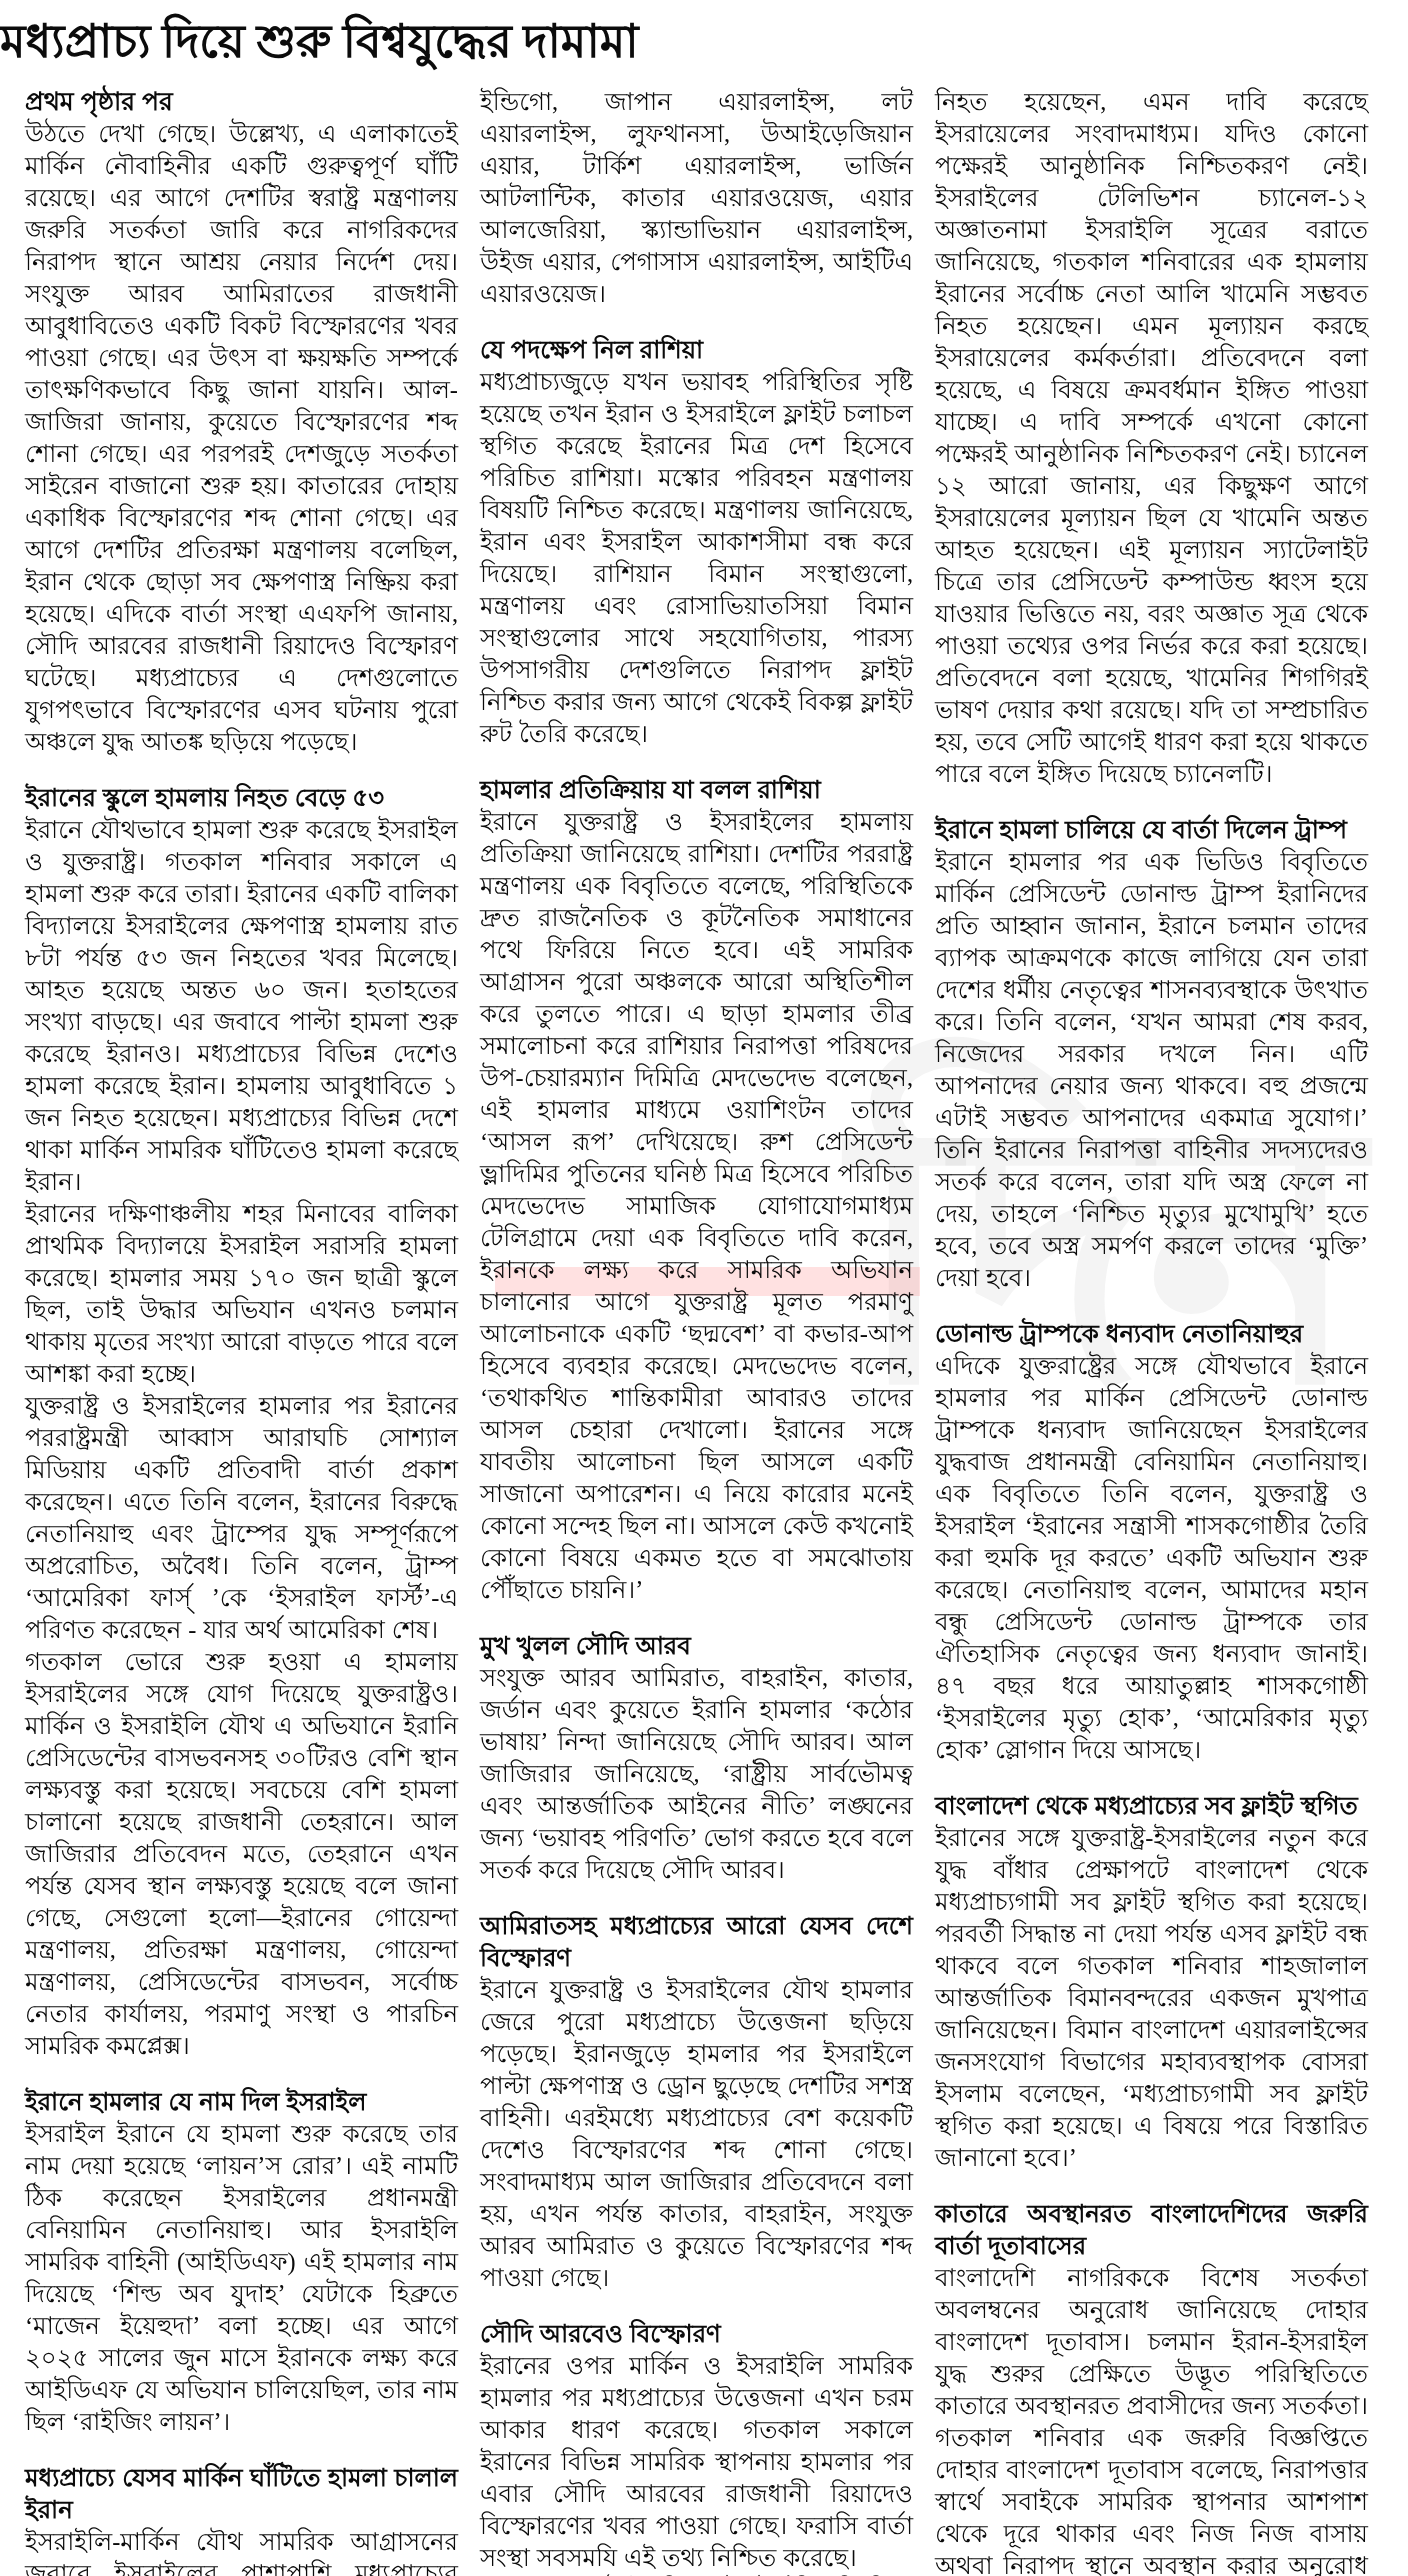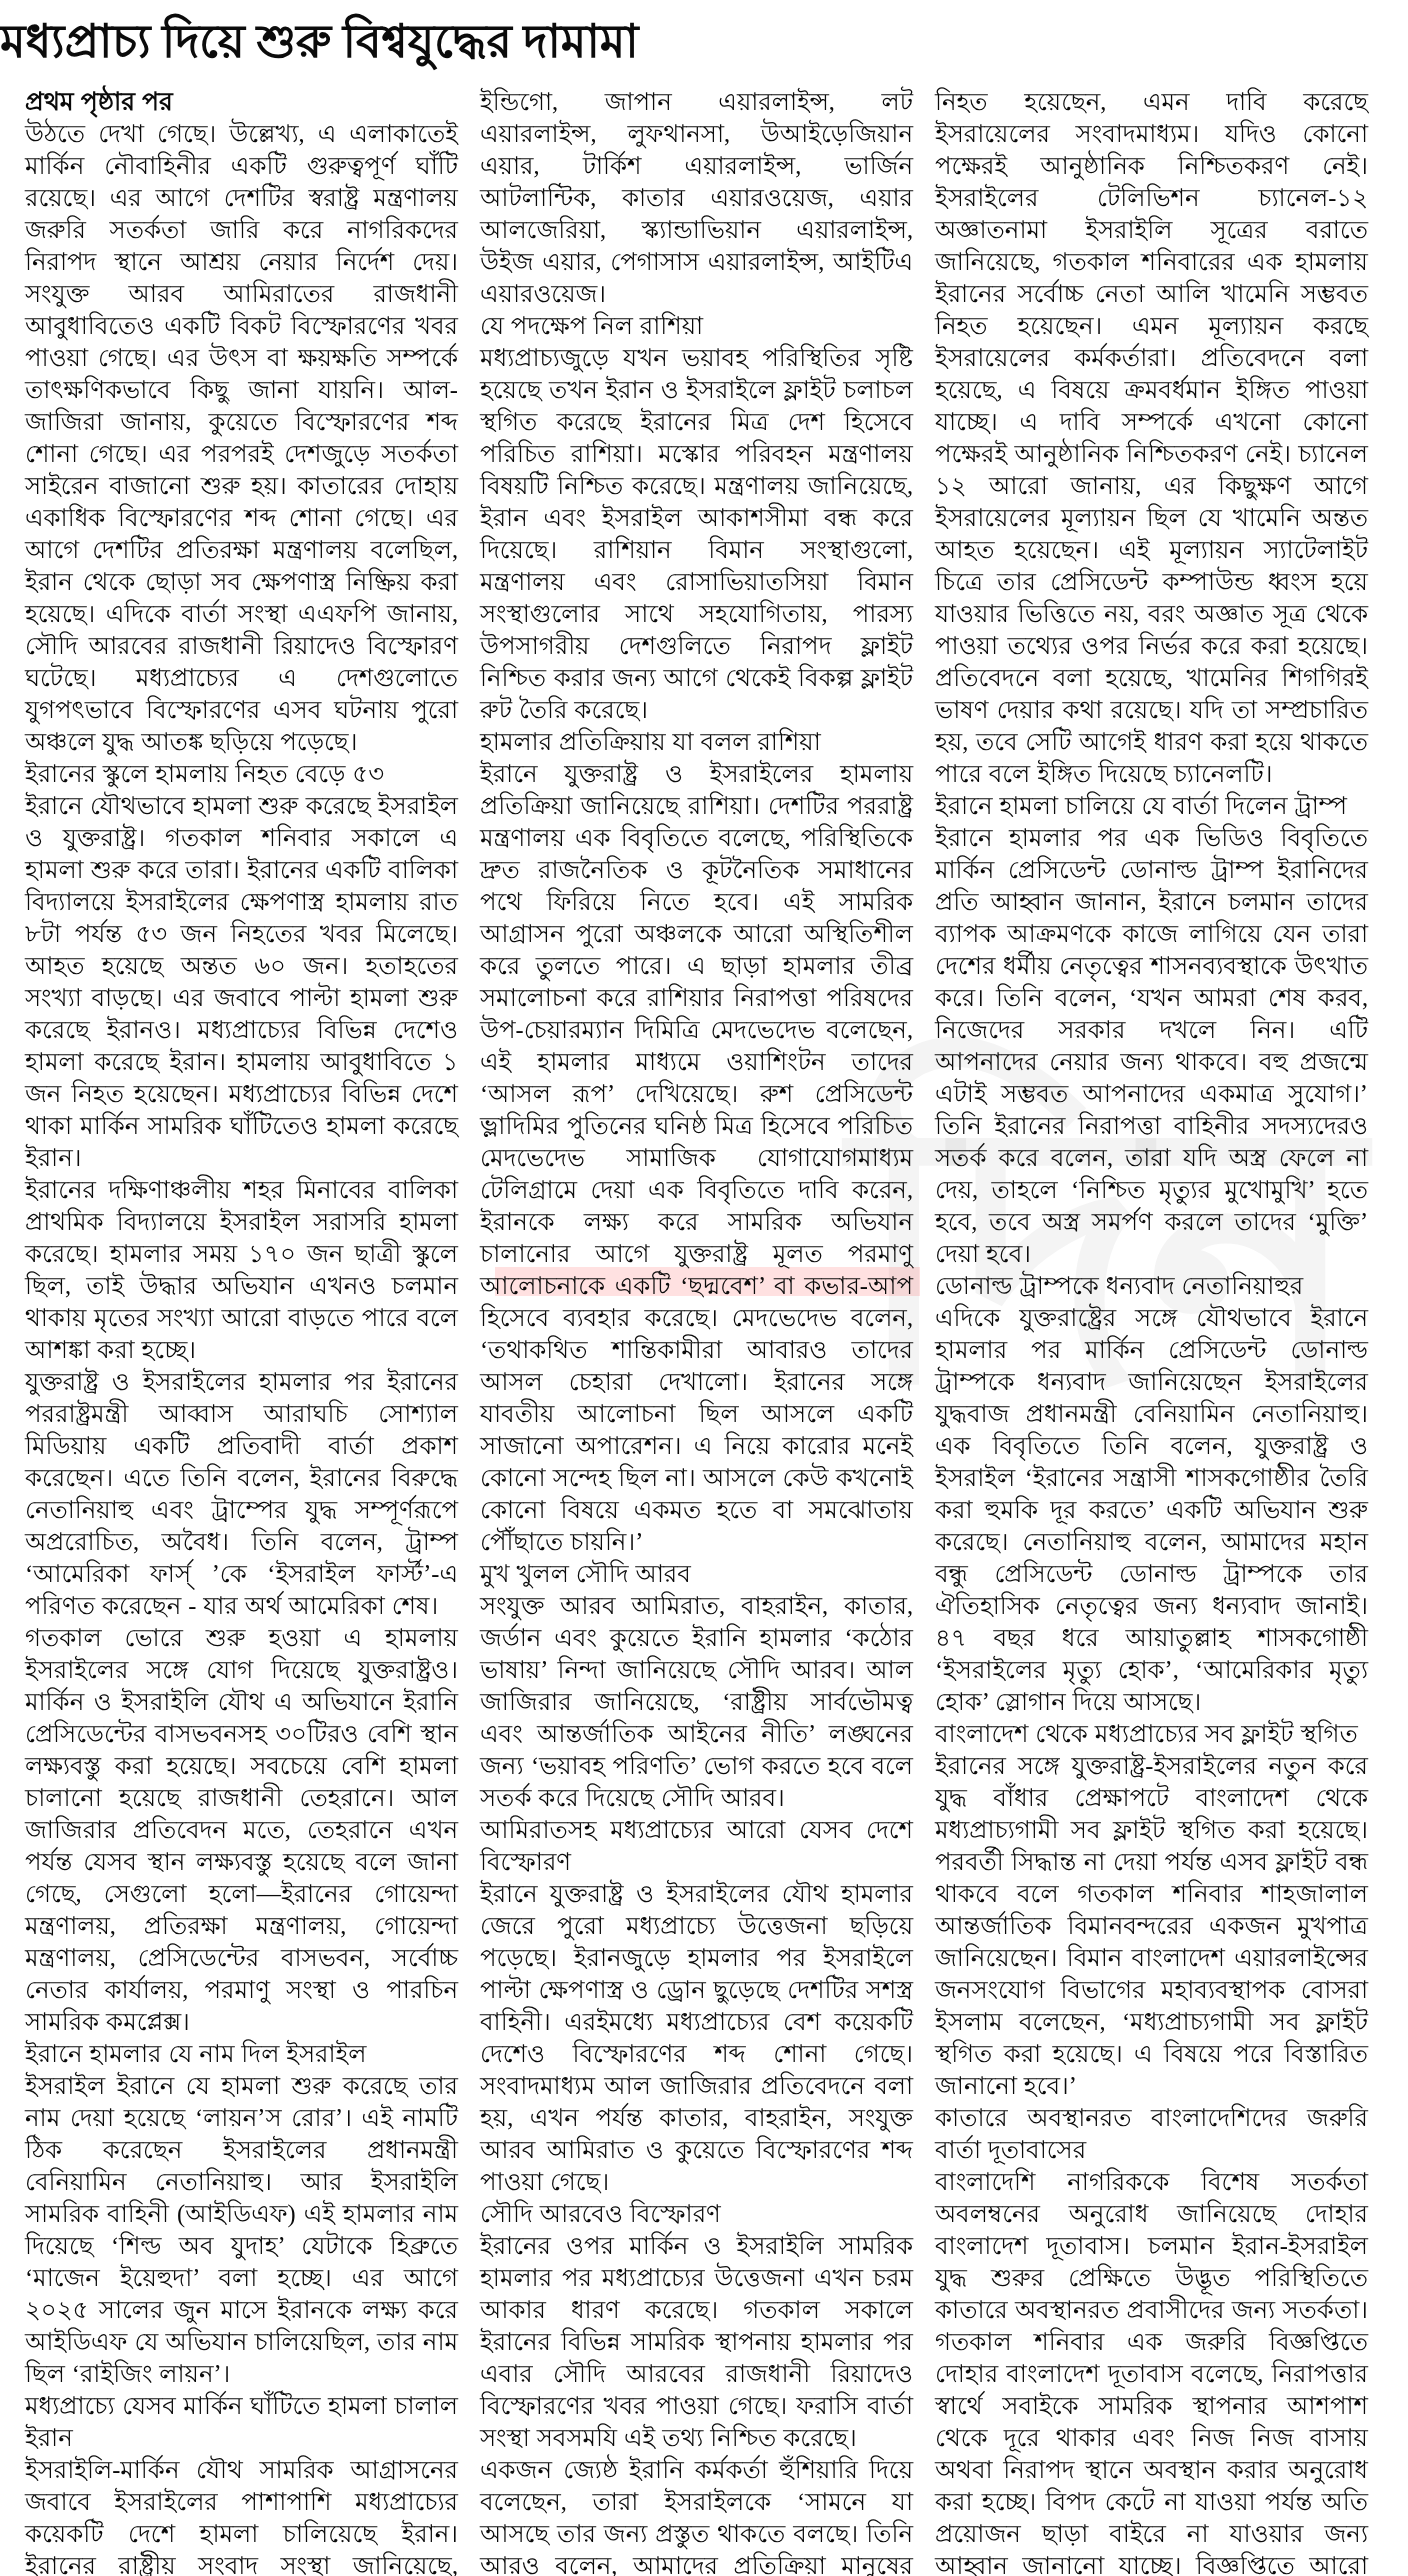--- a/index.html
+++ b/index.html
@@ -34,21 +34,21 @@
   .col{
     width:433px;
     flex:0 0 433px;
     font-size:24.4px;
     line-height:32px;
     text-align:justify;
     text-justify:inter-word;
     word-spacing:0.8px;
   }
   .blk{margin:0;}
-  .blk.h{font-weight:400;}
+  .blk.h{font-weight:700;margin-top:24px;}
   .blk.lead{font-weight:700;font-size:25px;}
   
   .watermark{
     position:absolute;
     left:437px;
     top:1076px;
     width:925px;
     font-size:362px;
     line-height:1;
     font-weight:700;

